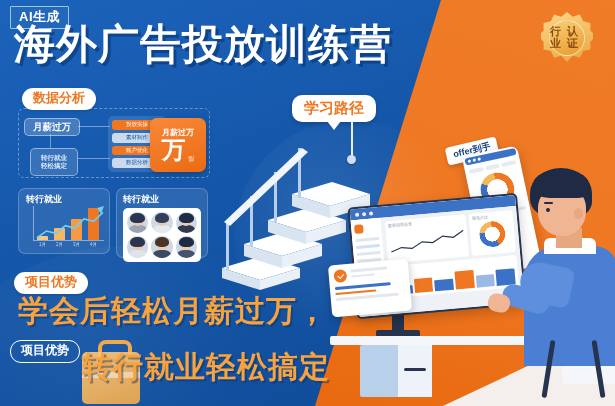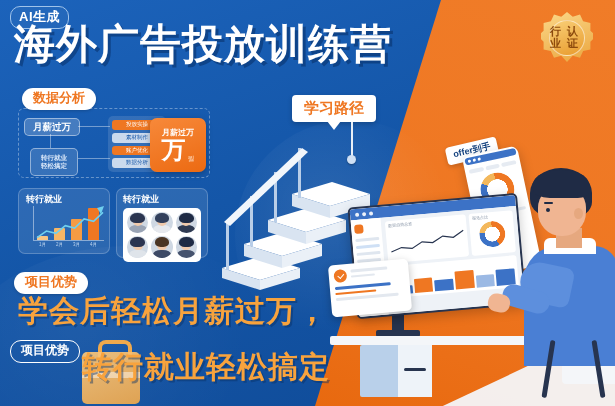--- a/index.html
+++ b/index.html
@@ -12,21 +12,21 @@
     background:linear-gradient(200deg,#f07c28 0%,#ef7722 55%,#e8690f 100%);
     clip-path:polygon(42% 0,100% 0,100% 100%,0 100%);}
   .bg-orange-soft{position:absolute;right:150px;top:120px;width:230px;height:230px;border-radius:50%;
     background:radial-gradient(circle at 40% 40%,rgba(255,255,255,.10),rgba(255,255,255,0) 62%);}
   .bg-wave{position:absolute;left:-40px;bottom:-60px;width:340px;height:220px;border-radius:50%;
     background:radial-gradient(circle at 35% 35%,rgba(255,255,255,.05),rgba(255,255,255,0) 65%);}
   .bg-white-wedge{position:absolute;right:0;bottom:0;width:205px;height:150px;background:#f4f6f9;
     clip-path:polygon(16% 100%,100% 46%,100% 100%);opacity:.95;}
 
   
-  .ai-badge{position:absolute;left:10px;top:6px;border:1.4px solid #9fc3ea;border-radius:10px;
+  .ai-badge{position:absolute;left:10px;top:6px;border:1.4px solid #9fc3ea;border-radius:1px;
     padding:2px 8px 3px;color:#ffffff;font-size:13px;font-weight:bold;letter-spacing:.5px;
     line-height:1.25;background:rgba(255,255,255,.04);}
 
   
   .main-title{position:absolute;left:14px;top:24px;font-size:41px;font-weight:bold;color:#ffffff;
     letter-spacing:1px;line-height:1;white-space:nowrap;
     text-shadow:3px 3px 0 rgba(8,48,103,.55);font-family:"DejaVu Sans","Liberation Sans",sans-serif;}
 
   
   .seal{position:absolute;right:22px;top:12px;width:52px;height:52px;}
@@ -42,21 +42,21 @@
   .pill{position:absolute;background:#ffffff;border-radius:11px;padding:3px 11px 4px;
     color:#ef7722;font-size:13px;font-weight:bold;line-height:1.15;white-space:nowrap;
     box-shadow:0 1px 3px rgba(0,0,0,.18);}
   .pill-outline{position:absolute;border:1.5px solid #ffffff;border-radius:11px;padding:3px 10px 4px;
     color:#ffffff;font-size:12px;font-weight:bold;line-height:1.15;white-space:nowrap;background:transparent;}
   #pill-course{left:22px;top:88px;}
   #pill-adv{left:14px;top:272px;}
   #pill-adv2{left:10px;top:340px;}
 
   
-  .tooltip{position:absolute;left:292px;top:95px;background:#ffffff;border-radius:4px;
+  .tooltip{position:absolute;left:292px;top:95px;background:#ffffff;border-radius:10px;
     padding:4px 12px 5px;color:#ef7722;font-size:15px;font-weight:bold;line-height:1.2;
     box-shadow:0 2px 5px rgba(0,0,0,.2);white-space:nowrap;}
   .tooltip:after{content:"";position:absolute;left:50%;margin-left:-7px;bottom:-8px;width:0;height:0;
     border-left:7px solid transparent;border-right:7px solid transparent;border-top:9px solid #ffffff;}
   .tooltip-pin{position:absolute;left:351px;top:120px;width:2px;height:38px;background:#ffffff;opacity:.9;}
   .tooltip-dot{position:absolute;left:347px;top:155px;width:9px;height:9px;border-radius:50%;
     background:#cfe0f5;box-shadow:0 1px 2px rgba(0,0,0,.3);}
 
   
   .panel{position:absolute;left:18px;top:108px;width:190px;height:68px;

